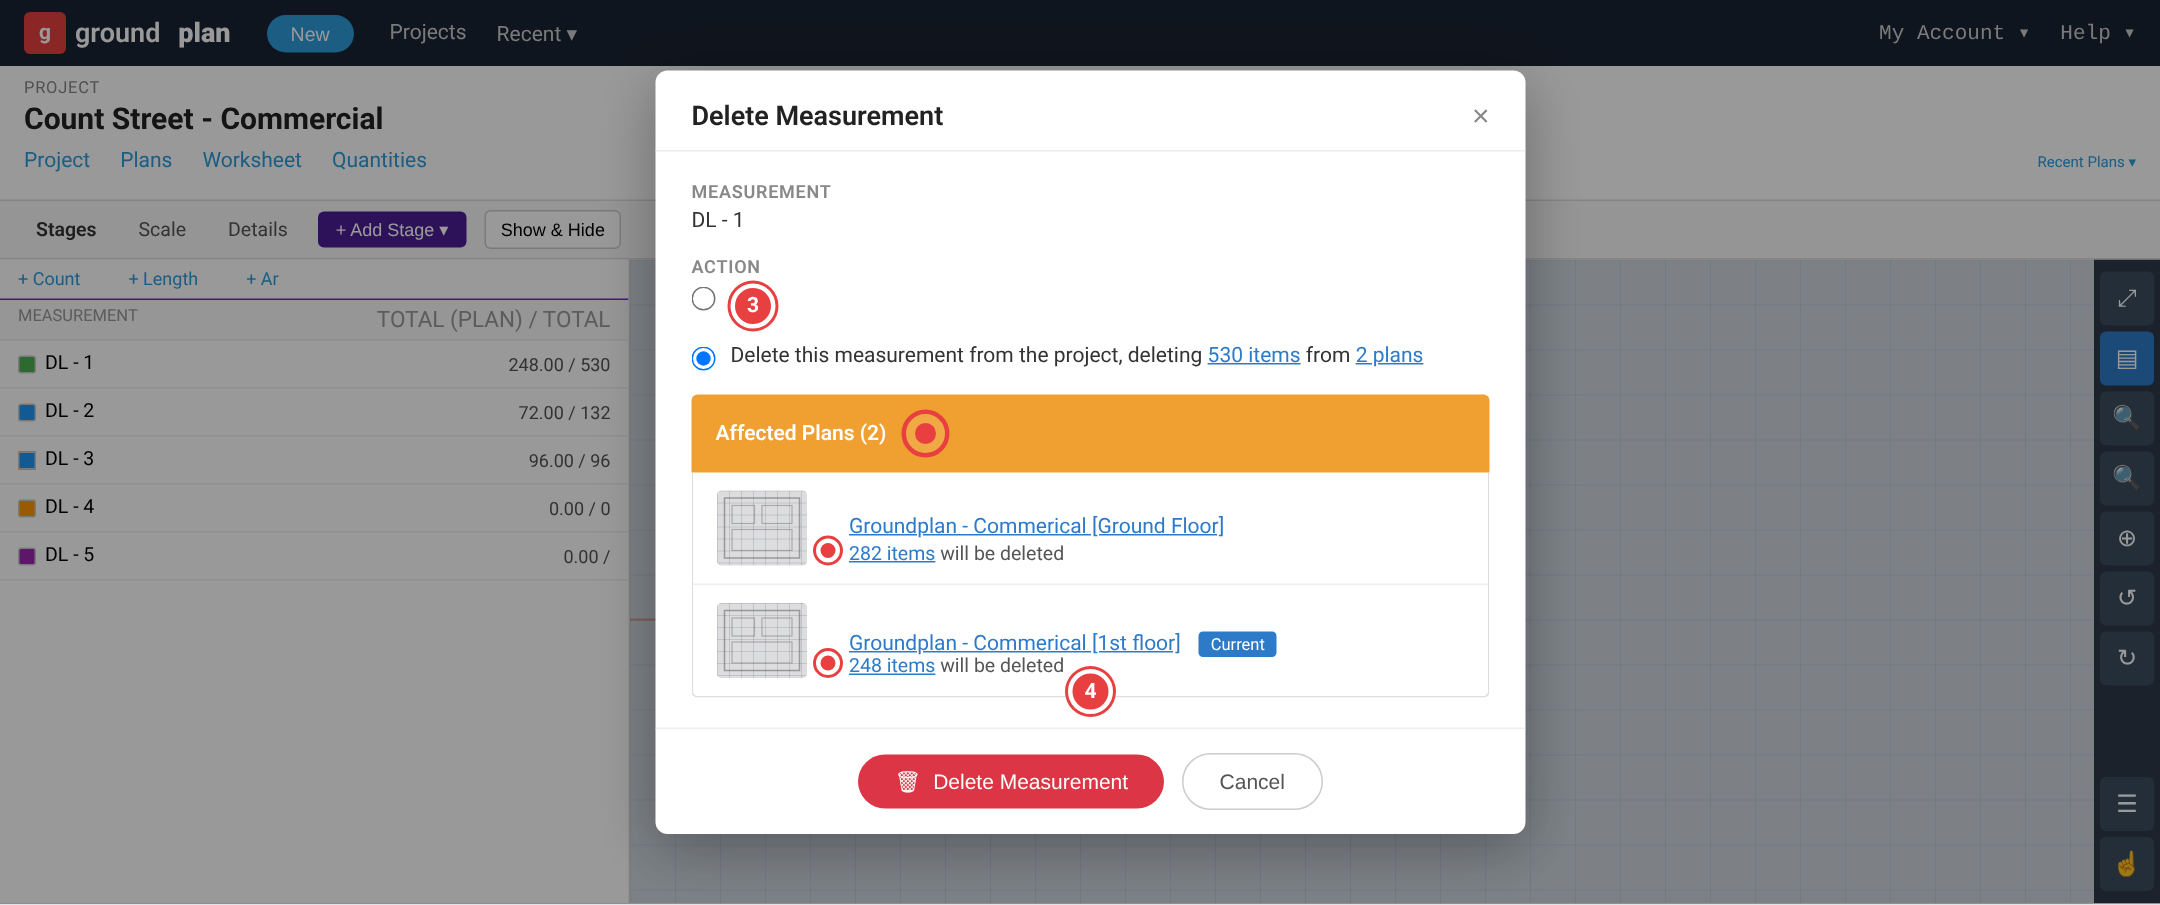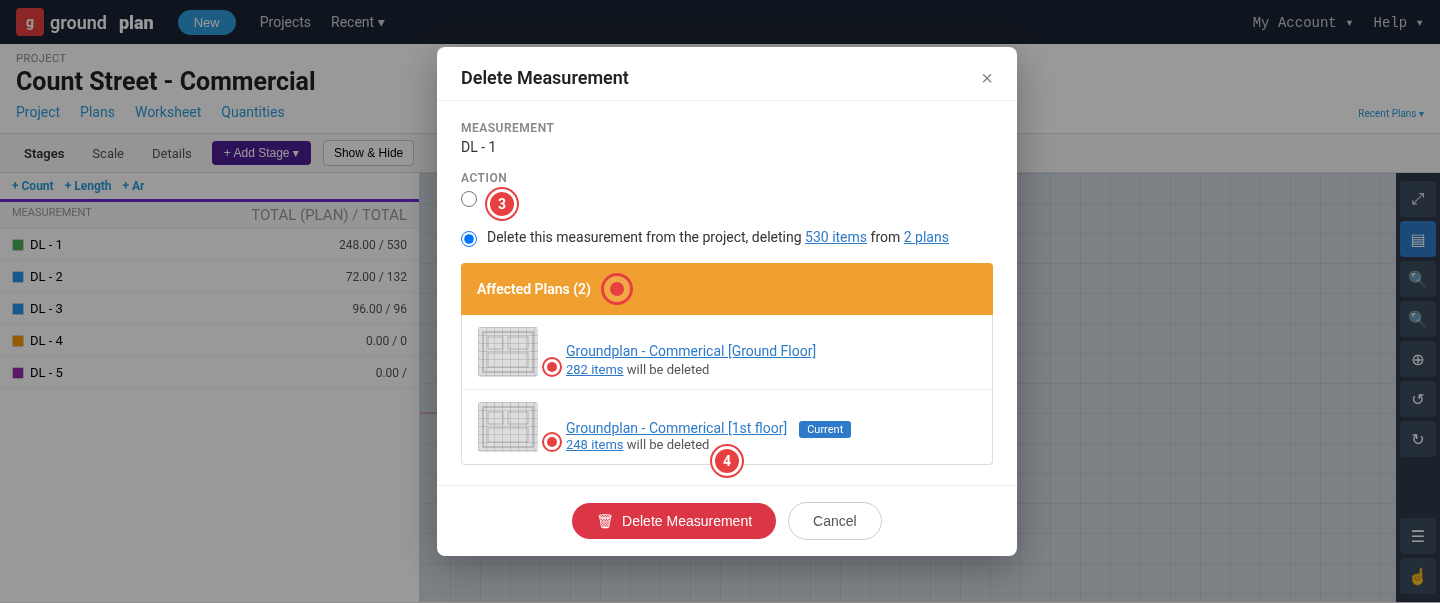--- a/index.html
+++ b/index.html
@@ -85,21 +85,21 @@
     .project-label {
       font-size: 11px;
       color: #888;
       text-transform: uppercase;
       letter-spacing: 0.5px;
       align-self: flex-start;
       margin-bottom: 2px;
       margin-top: 8px;
     }
     .project-title {
-      font-size: 25px;
+      font-size: 20px;
       font-weight: 700;
       color: #222;
       align-self: flex-start;
       margin-bottom: 8px;
     }
     .sub-nav-tabs {
       display: flex;
       gap: 20px;
       align-self: flex-start;
       width: 100%;
@@ -186,24 +186,23 @@
       justify-content: space-between;
     }
     .lighting-header .controls {
       display: flex;
       gap: 16px;
       font-size: 11px;
       color: #cce;
     }
     .count-row {
       display: flex;
-      border-bottom: 3px solid #6d28d9;
+      border-bottom: 1px solid #6d28d9;
       padding: 6px 12px;
-      gap: 11px;
-      font-weight: bold;
+      gap: 32px;
     }
     .count-btn {
       color: #2d9cdb;
       font-size: 12px;
       cursor: pointer;
     }
     .table-header {
       display: flex;
       padding: 4px 12px;
       font-size: 11px;

